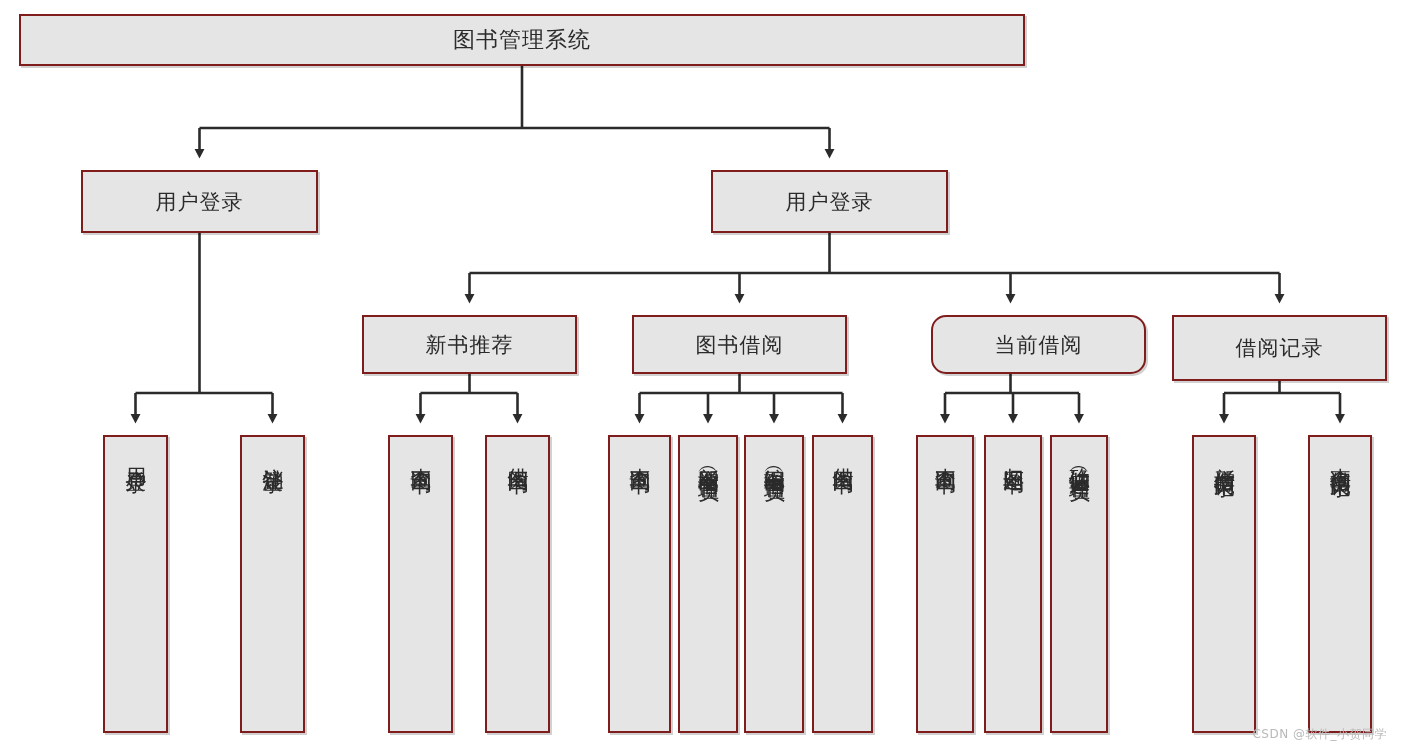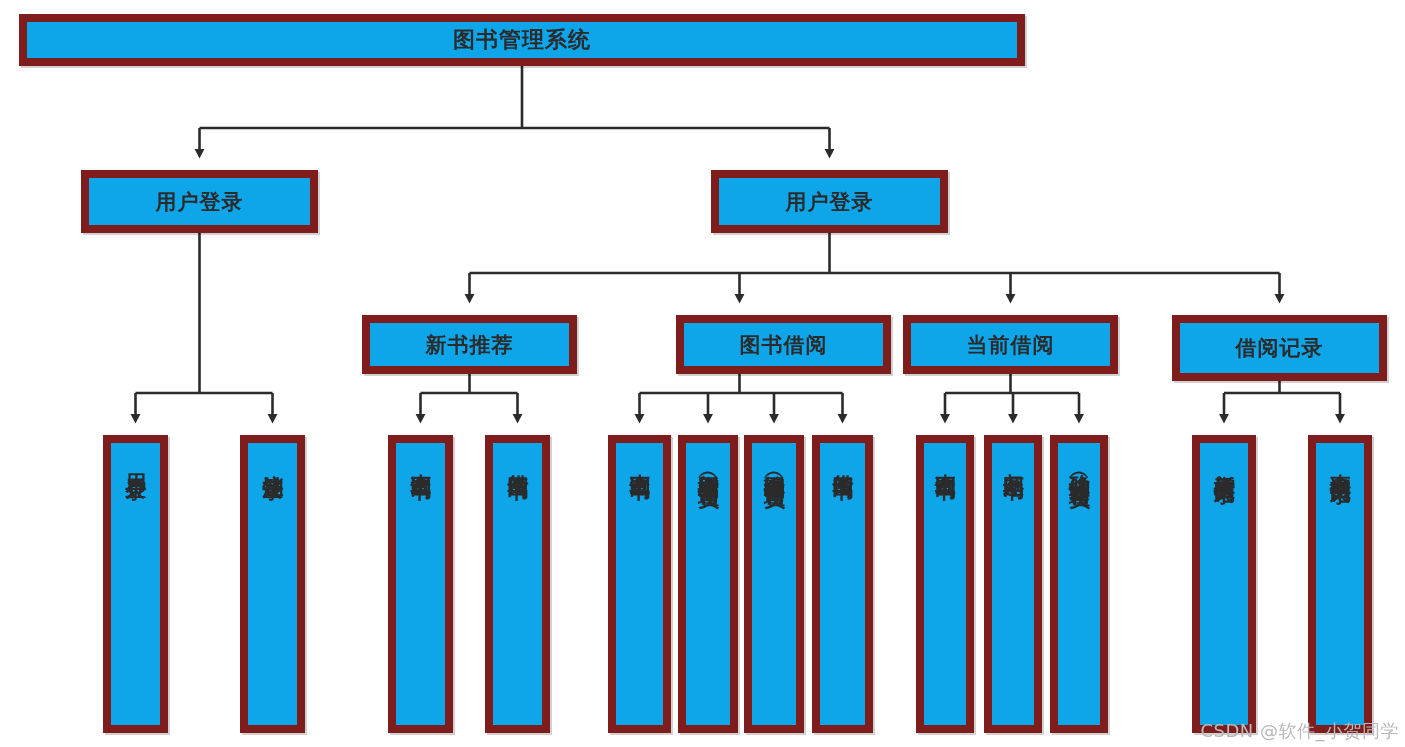--- a/index.html
+++ b/index.html
@@ -21,29 +21,28 @@
     position: absolute;
     left: 0;
     top: 0;
     width: 1405px;
     height: 747px;
     pointer-events: none;
   }
   .node {
     position: absolute;
     box-sizing: border-box;
-    background: #0ea5e9;
-    border: 8px solid #7f1d1d;
+    background: #e5e5e5;
+    border: 2px solid #7f1d1d;
     box-shadow: 2px 2px 0 rgba(0,0,0,0.18);
     display: flex;
     align-items: center;
     justify-content: center;
     color: #2b2b2b;
     z-index: 2;
-    font-weight: bold;
   }
   .node-h {
     font-size: 21px;
     letter-spacing: 1px;
     white-space: nowrap;
   }
   .node-root {
     font-size: 22px;
     letter-spacing: 1px;
   }
@@ -56,23 +55,23 @@
     writing-mode: vertical-rl;
     text-orientation: upright;
     font-size: 21px;
     line-height: 1.18;
     letter-spacing: 2px;
     white-space: nowrap;
     color: #2b2b2b;
   }
   .watermark {
     position: absolute;
-    right: 6px;
+    right: 18px;
     bottom: 4px;
-    font-size: 18px;
+    font-size: 12px;
     color: #b9b9b9;
     letter-spacing: 0.5px;
     z-index: 5;
     white-space: nowrap;
   }
 </style>
 </head>
 <body>
 
 <div id="diagram-root">
@@ -119,22 +118,22 @@
         <path d="M1340,393 V415" marker-end="url(#arrow)"></path>
       </g>
   </svg>
 
   <div class="node node-root" style="left: 19px; top: 14px; width: 1006px; height: 52px;">图书管理系统</div>
 
   <div class="node node-h" style="left: 81px; top: 170px; width: 237px; height: 63px;">用户登录</div>
   <div class="node node-h" style="left: 711px; top: 170px; width: 237px; height: 63px;">用户登录</div>
 
   <div class="node node-h" style="left: 362px; top: 315px; width: 215px; height: 59px;">新书推荐</div>
-  <div class="node node-h" style="left: 632px; top: 315px; width: 215px; height: 59px; margin-left: 44px;">图书借阅</div>
-  <div class="node node-h" style="left: 903px; top: 315px; width: 215px; height: 59px;">当前借阅</div>
+  <div class="node node-h" style="left: 632px; top: 315px; width: 215px; height: 59px;">图书借阅</div>
+  <div class="node node-h" style="left: 931px; top: 315px; width: 215px; height: 59px; border-radius: 15px;">当前借阅</div>
   <div class="node node-h" style="left: 1172px; top: 315px; width: 215px; height: 66px;">借阅记录</div>
 
   <div class="node node-v" style="left: 103px; top: 435px; width: 65px; height: 298px;">
     <span class="vlabel">用户登录</span>
   </div>
   <div class="node node-v" style="left: 240px; top: 435px; width: 65px; height: 298px;">
     <span class="vlabel">注销登录</span>
   </div>
   <div class="node node-v" style="left: 388px; top: 435px; width: 65px; height: 298px;">
     <span class="vlabel">查询图书</span>

